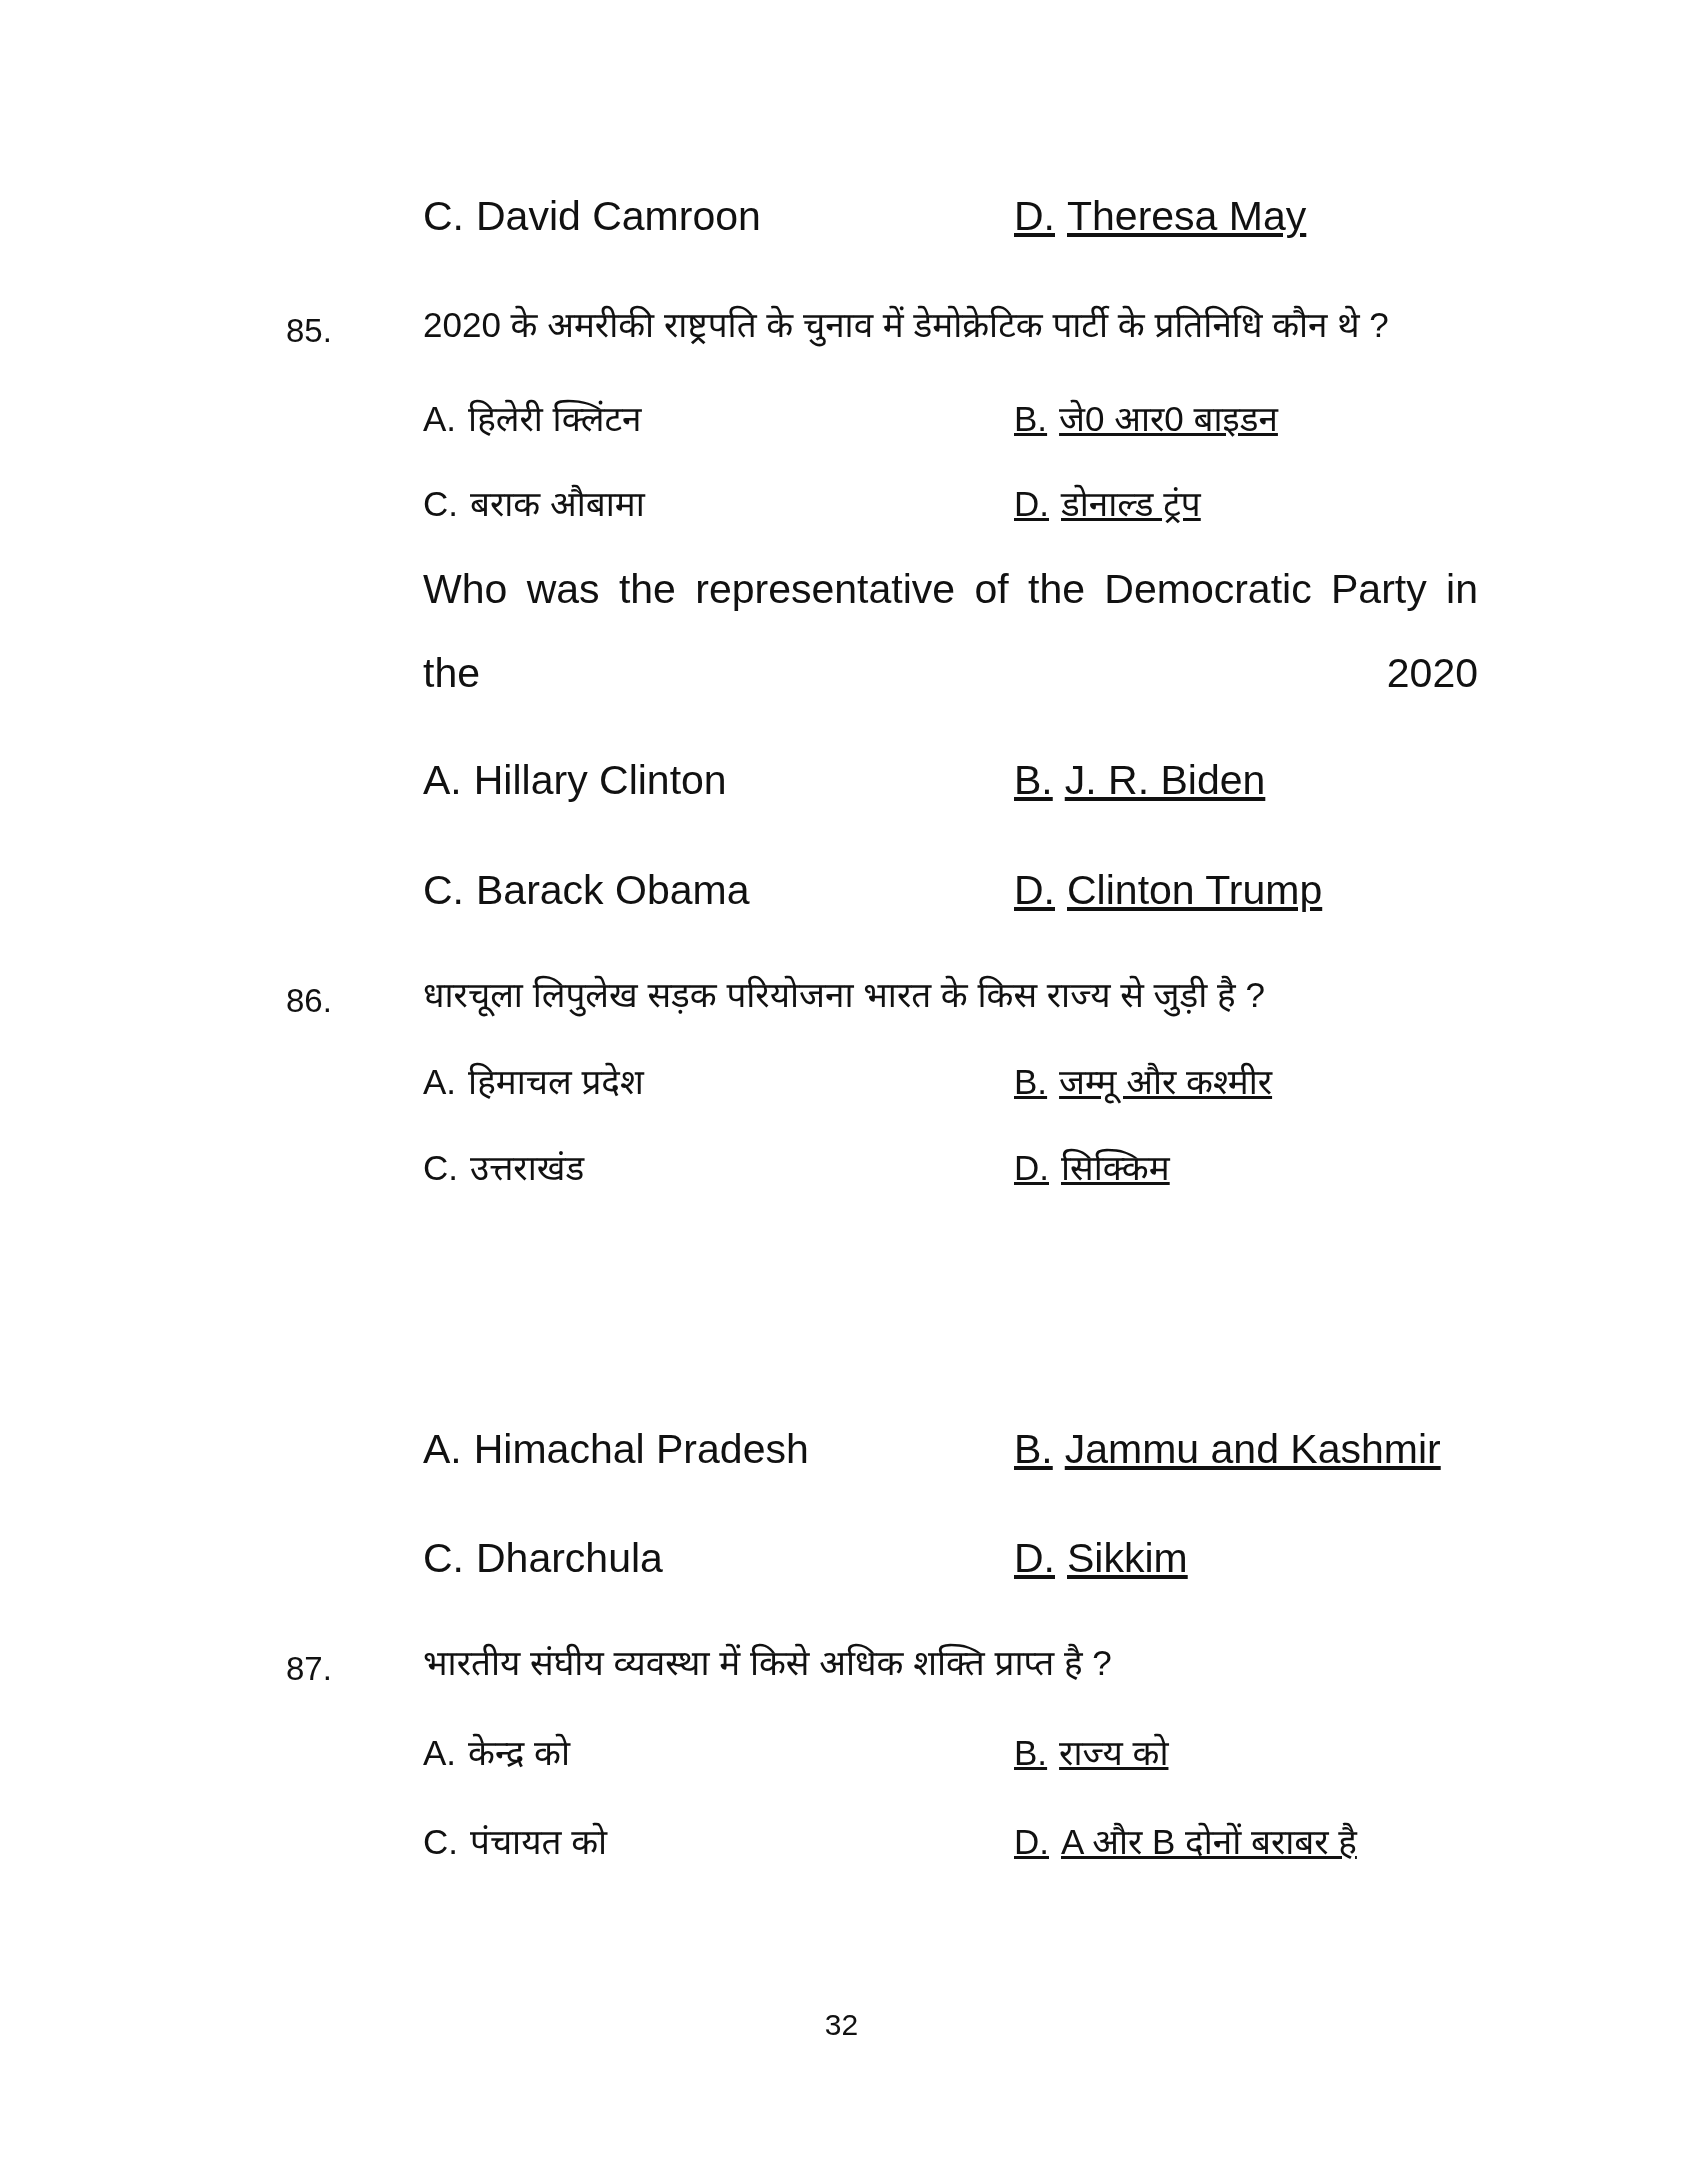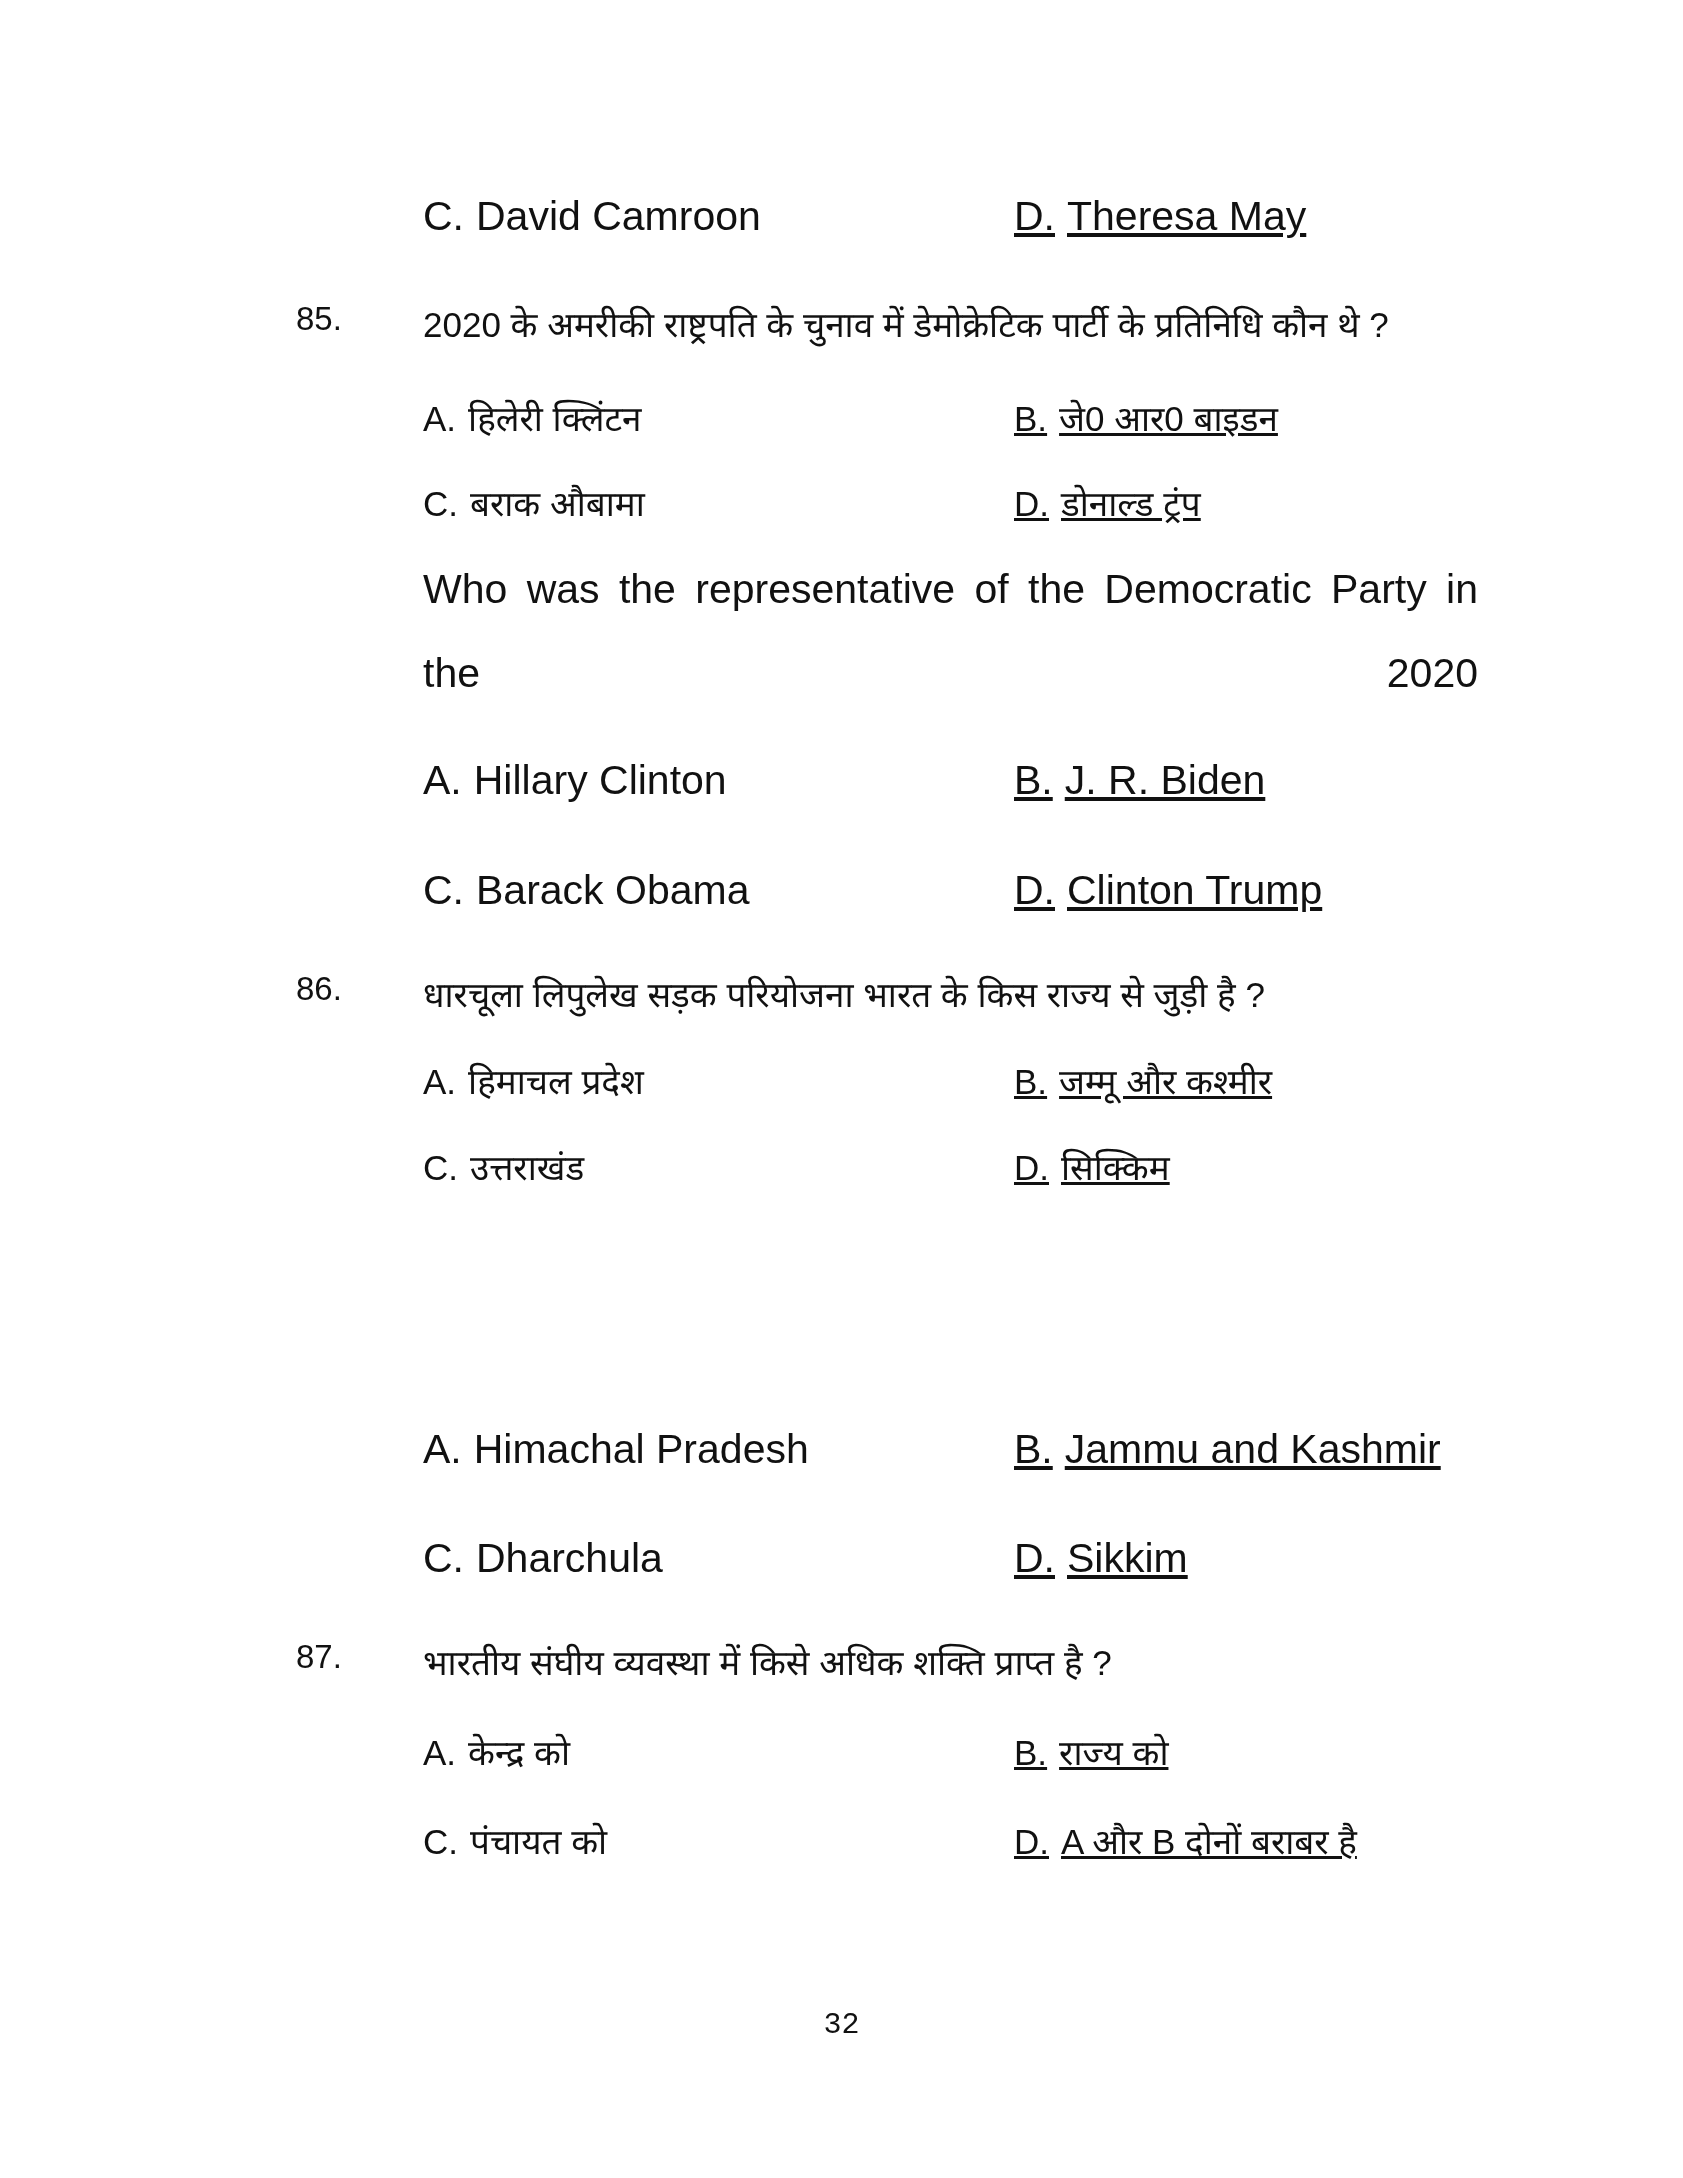--- a/index.html
+++ b/index.html
@@ -19,22 +19,23 @@
   .row {
     position: absolute;
     left: 0;
     width: 1683px;
     white-space: nowrap;
   }
   .eng { font-size: 41px; }
   .hin { font-size: 35px; }
   .qnum {
     position: absolute;
-    left: 296px;
+    left: 286px;
     font-size: 33px;
+    margin-top: 12px;
   }
   .qtext {
     position: absolute;
     left: 423px;
   }
   .colA { position: absolute; left: 423px; }
   .colB { position: absolute; left: 1014px; text-decoration: underline; }
   .letter { margin-right: 12px; }
   .para {
     position: absolute;
@@ -53,21 +54,20 @@
     text-align: left;
     line-height: 84px;
   }
   .pagenum {
     position: absolute;
     top: 2008px;
     left: 0;
     width: 1683px;
     text-align: center;
     font-size: 30px;
-    font-family: Liberation Mono, monospace;
   }
 </style>
 </head>
 <body>
 
 <div class="page">
 
   <div class="row eng" style="top:193px">
     <span class="colA"><span class="letter">C.</span><span>David Camroon</span></span>
     <span class="colB"><span class="letter">D.</span><span>Theresa May</span></span>

